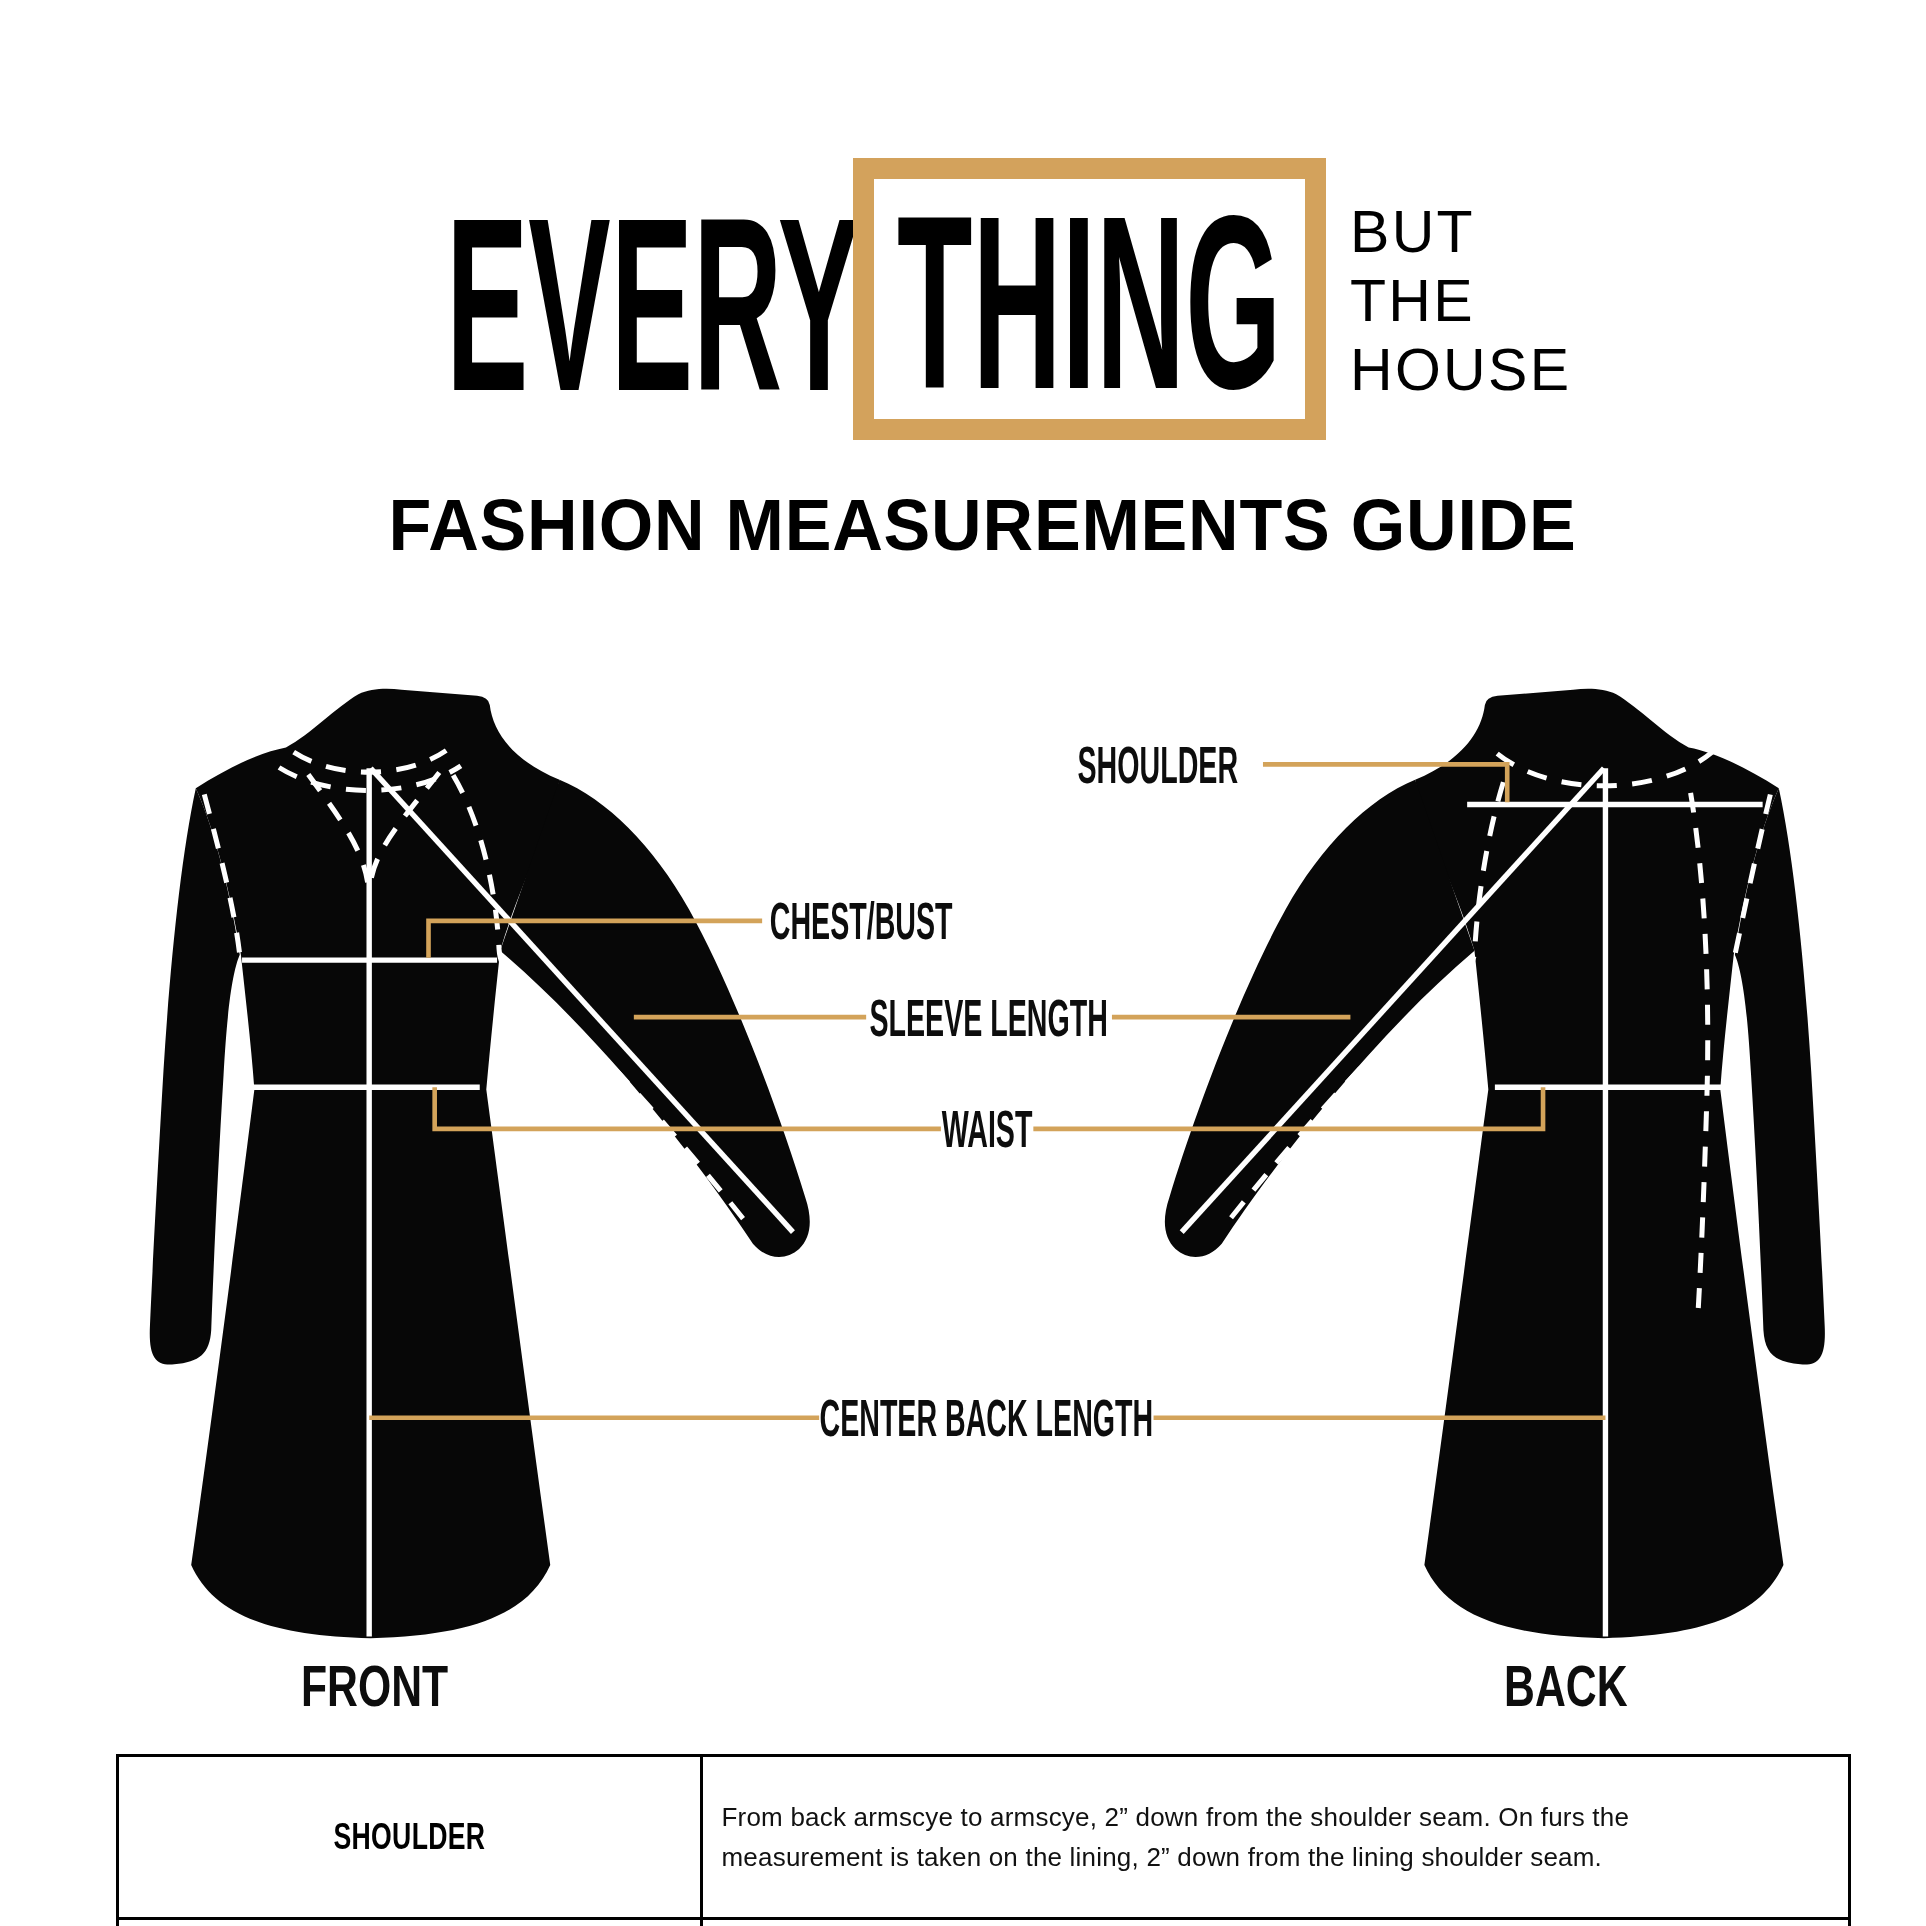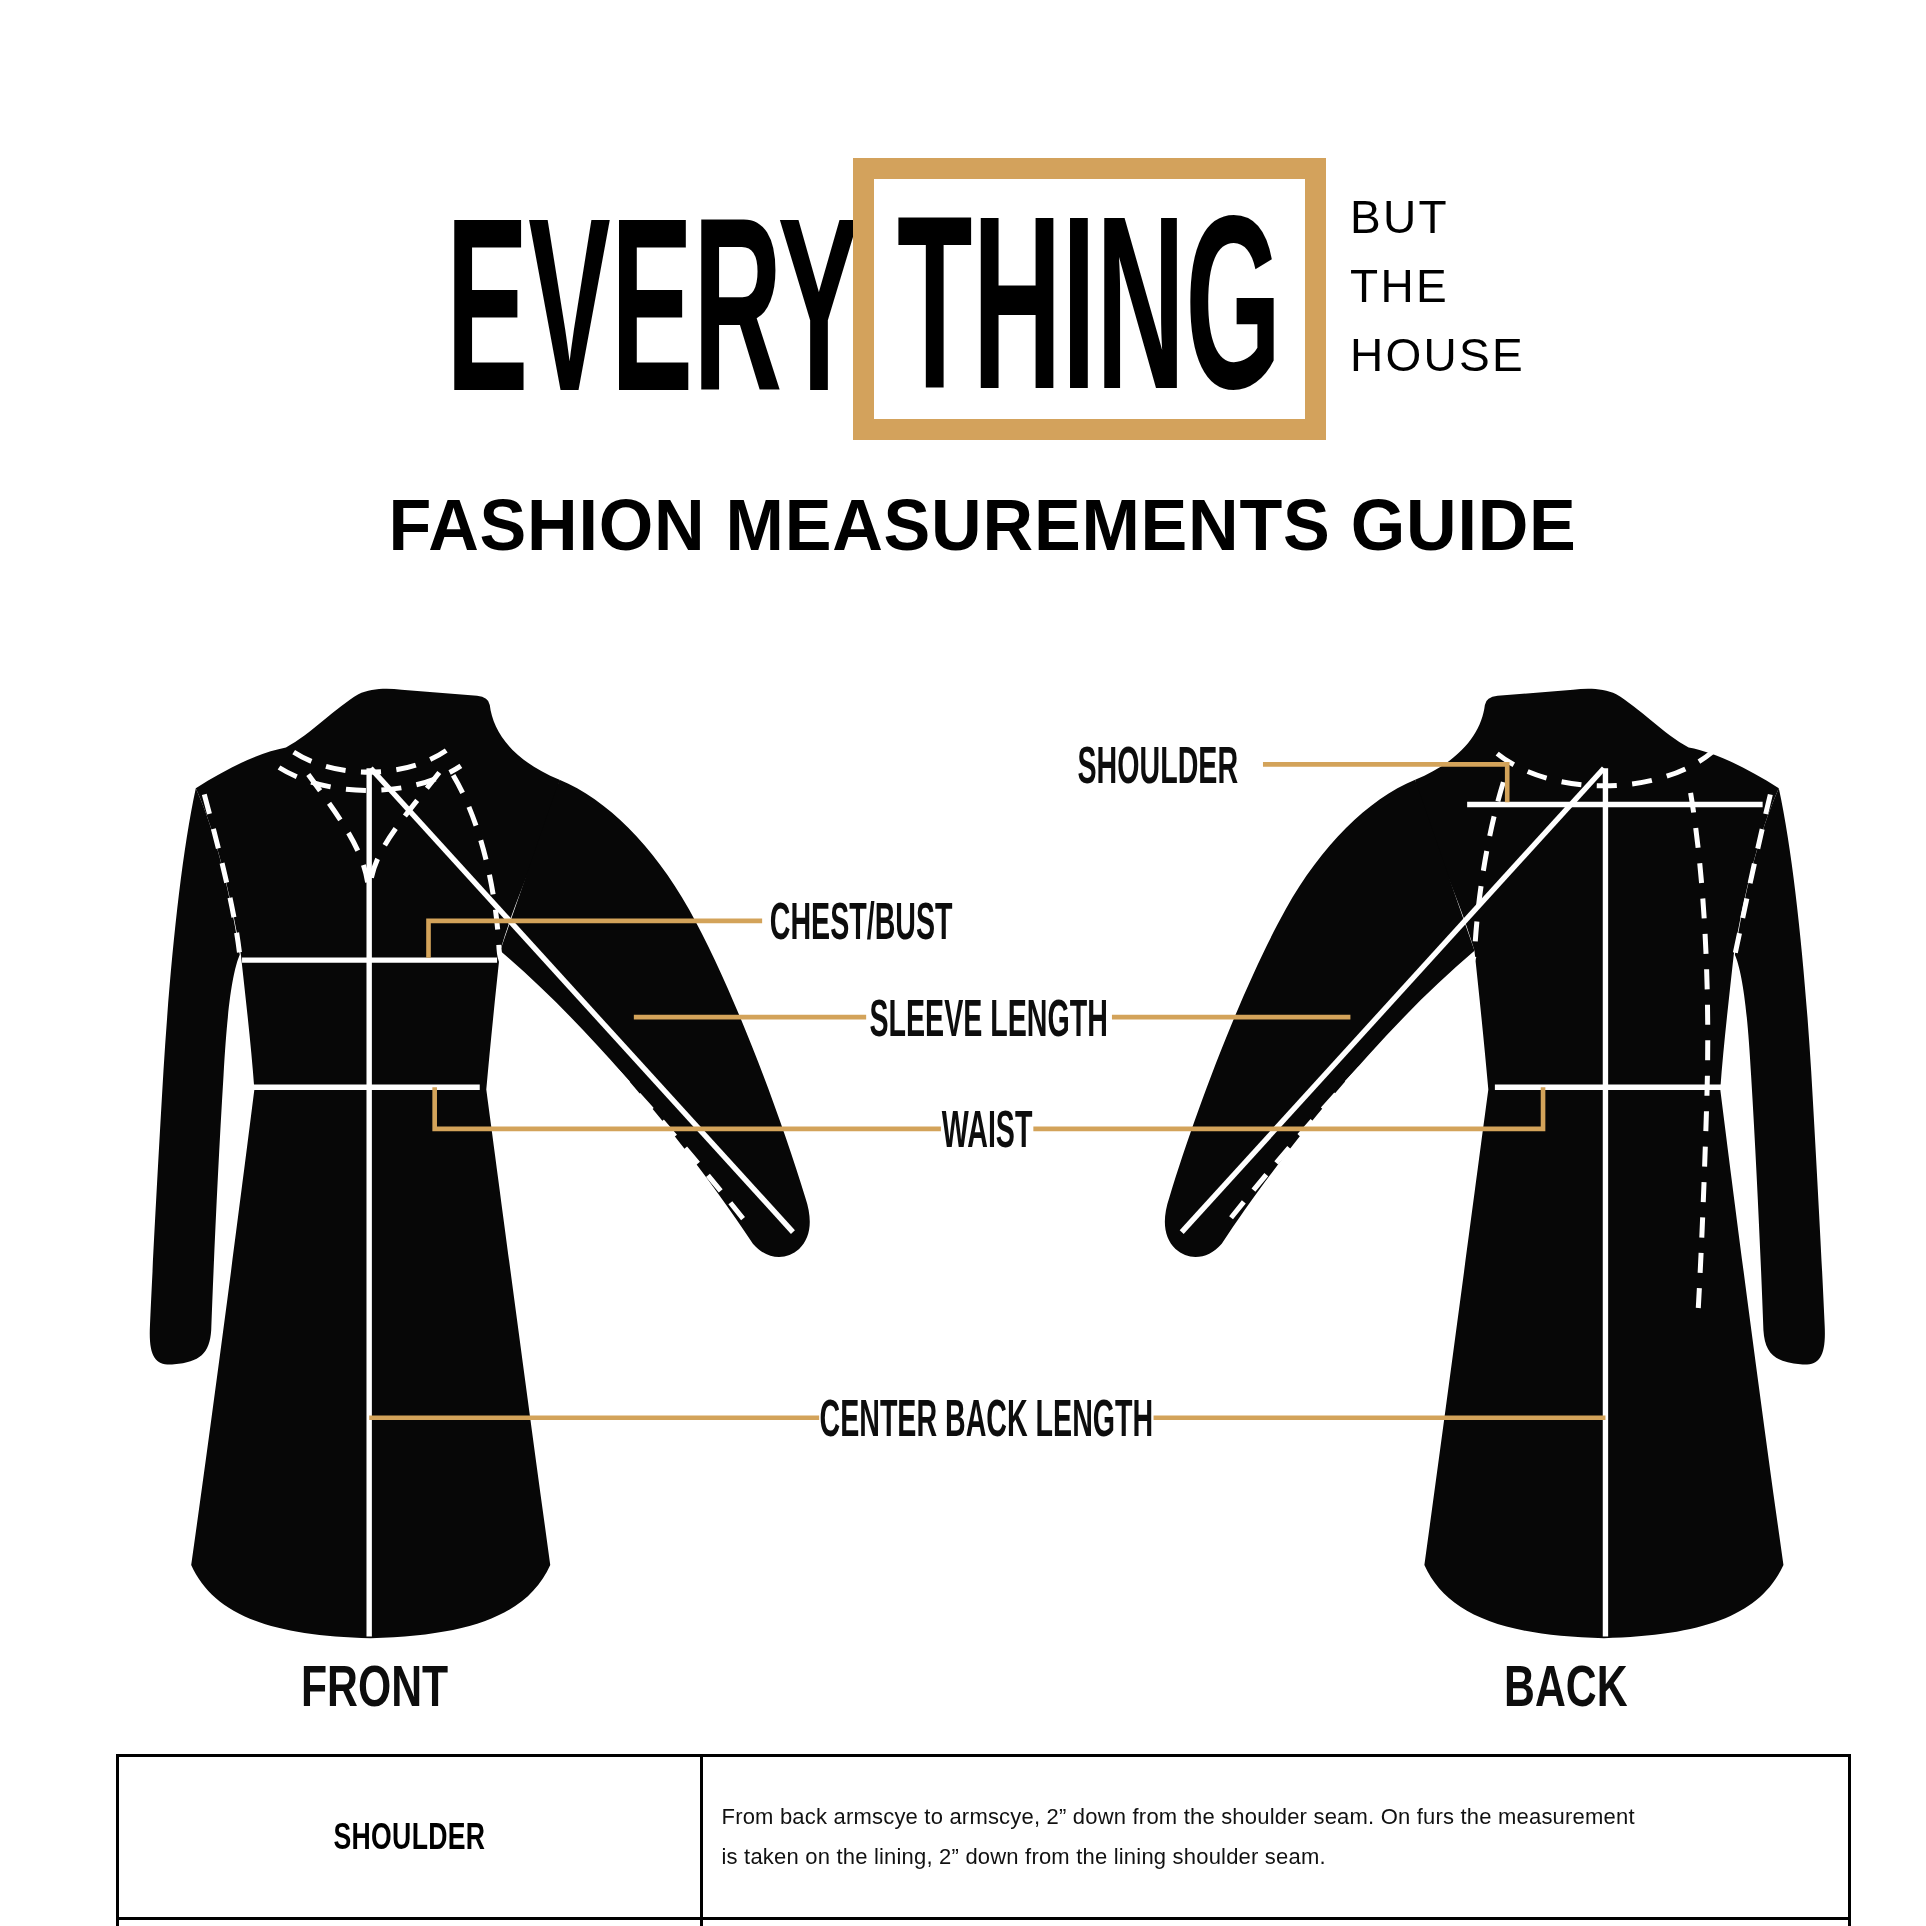--- a/index.html
+++ b/index.html
@@ -16,22 +16,22 @@
   .logo-box{
     position:absolute;left:853px;top:158px;width:473px;height:282px;
     border:21px solid #D3A25C;background:#fff;box-sizing:border-box;
     display:flex;align-items:flex-start;justify-content:center;
   }
   .logo-thing{
     font-size:247px;line-height:247px;font-weight:bold;white-space:nowrap;
     transform:scaleX(0.50);transform-origin:center center;
   }
   .logo-tagline{
-    position:absolute;left:1350px;top:183px;
-    font-size:46px;line-height:69px;font-weight:normal;letter-spacing:2.3px;
+    position:absolute;left:1350px;top:198px;
+    font-size:59px;line-height:69px;font-weight:normal;letter-spacing:2.3px;
   }
   
   .page-title{
     position:absolute;left:0;top:483px;width:1965px;text-align:center;
     font-size:73px;font-weight:bold;white-space:nowrap;
     transform:scaleX(0.96);transform-origin:center top;letter-spacing:0.8px;
   }
   
   .diagram{position:absolute;left:0;top:655px;width:1965px;height:1071px;}
   .dlabel{font-family:"Liberation Sans","DejaVu Sans",sans-serif;font-weight:bold;fill:#0d0d0d;}
@@ -46,21 +46,21 @@
   .term-cell{
     border-right:3.1px solid #000;display:flex;align-items:center;justify-content:center;box-sizing:border-box;
   }
   .term-cell span{
     font-size:37px;font-weight:bold;white-space:nowrap;letter-spacing:0.4px;
     transform:scaleX(0.72);transform-origin:center center;
   }
   .def-cell{
     display:flex;align-items:center;box-sizing:border-box;
     padding:9.2px 202px 9.2px 18.5px;
-    font-size:22px;line-height:40px;letter-spacing:0.2px;color:#111;
+    font-size:26px;line-height:40px;letter-spacing:0.2px;color:#111;
   }
 </style>
 </head>
 <body>
 
 <div class="page">
 
   <div>
     <div class="logo-every">EVERY</div>
     <div class="logo-box">

